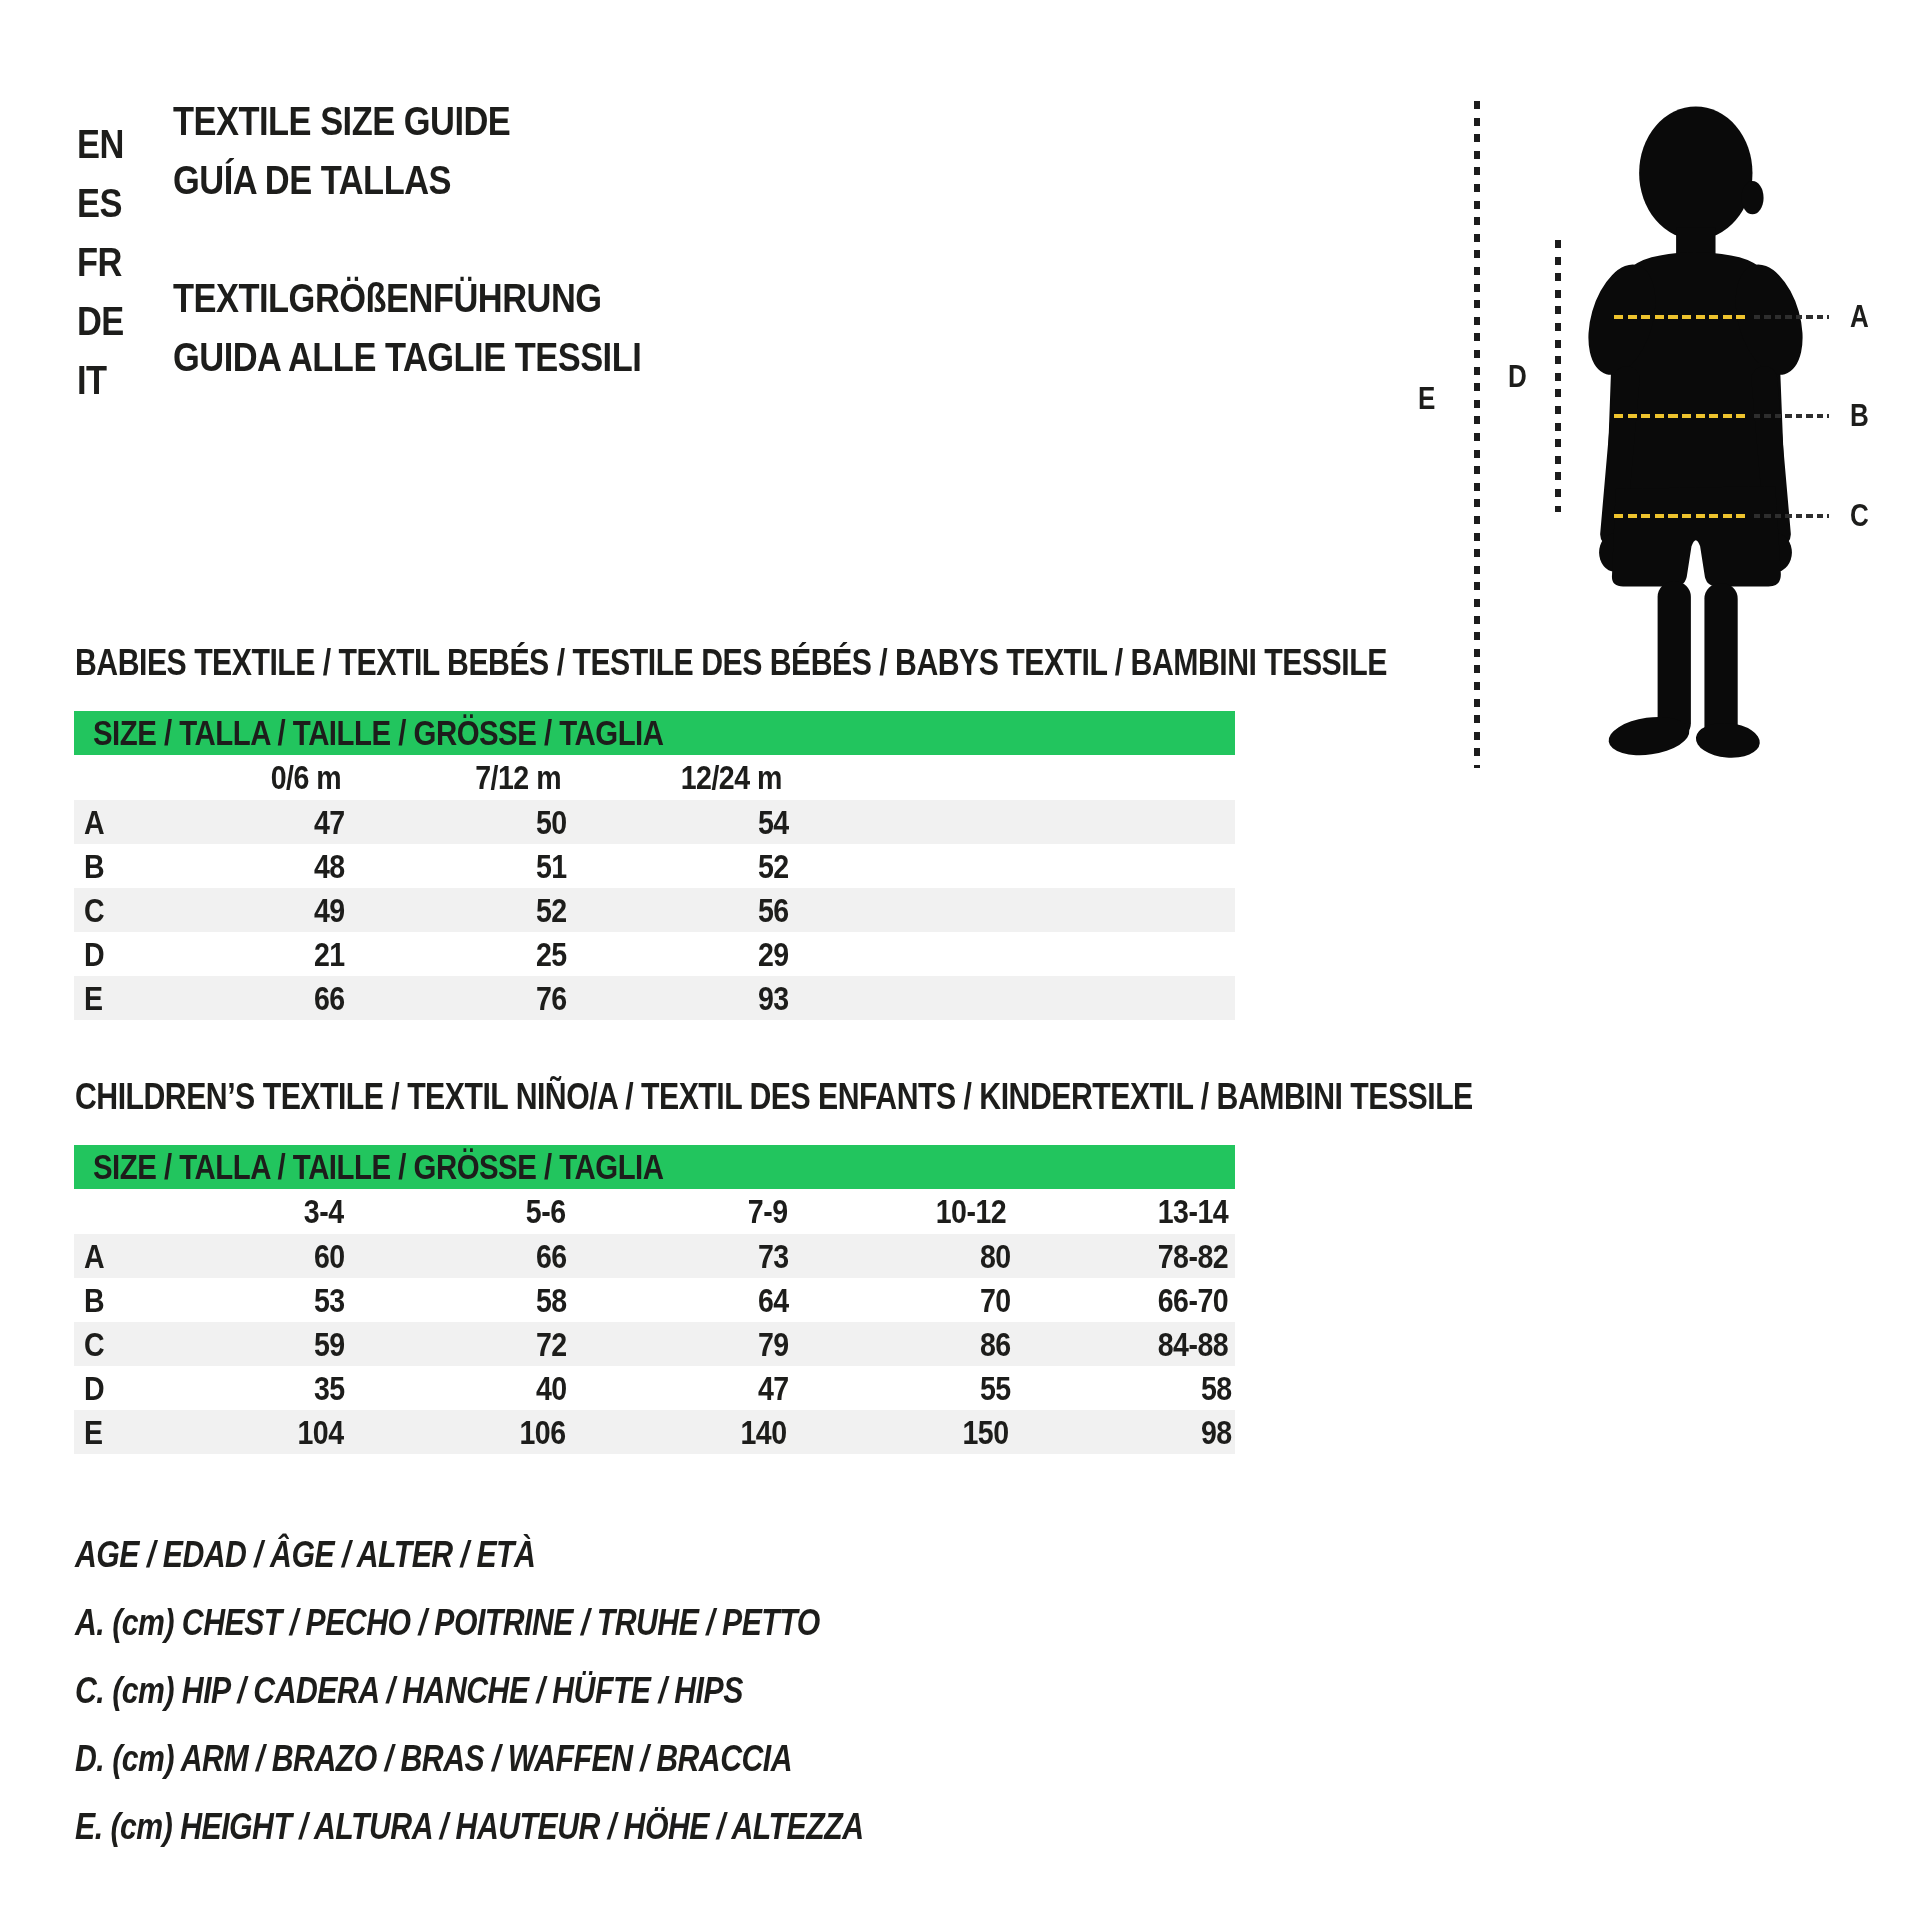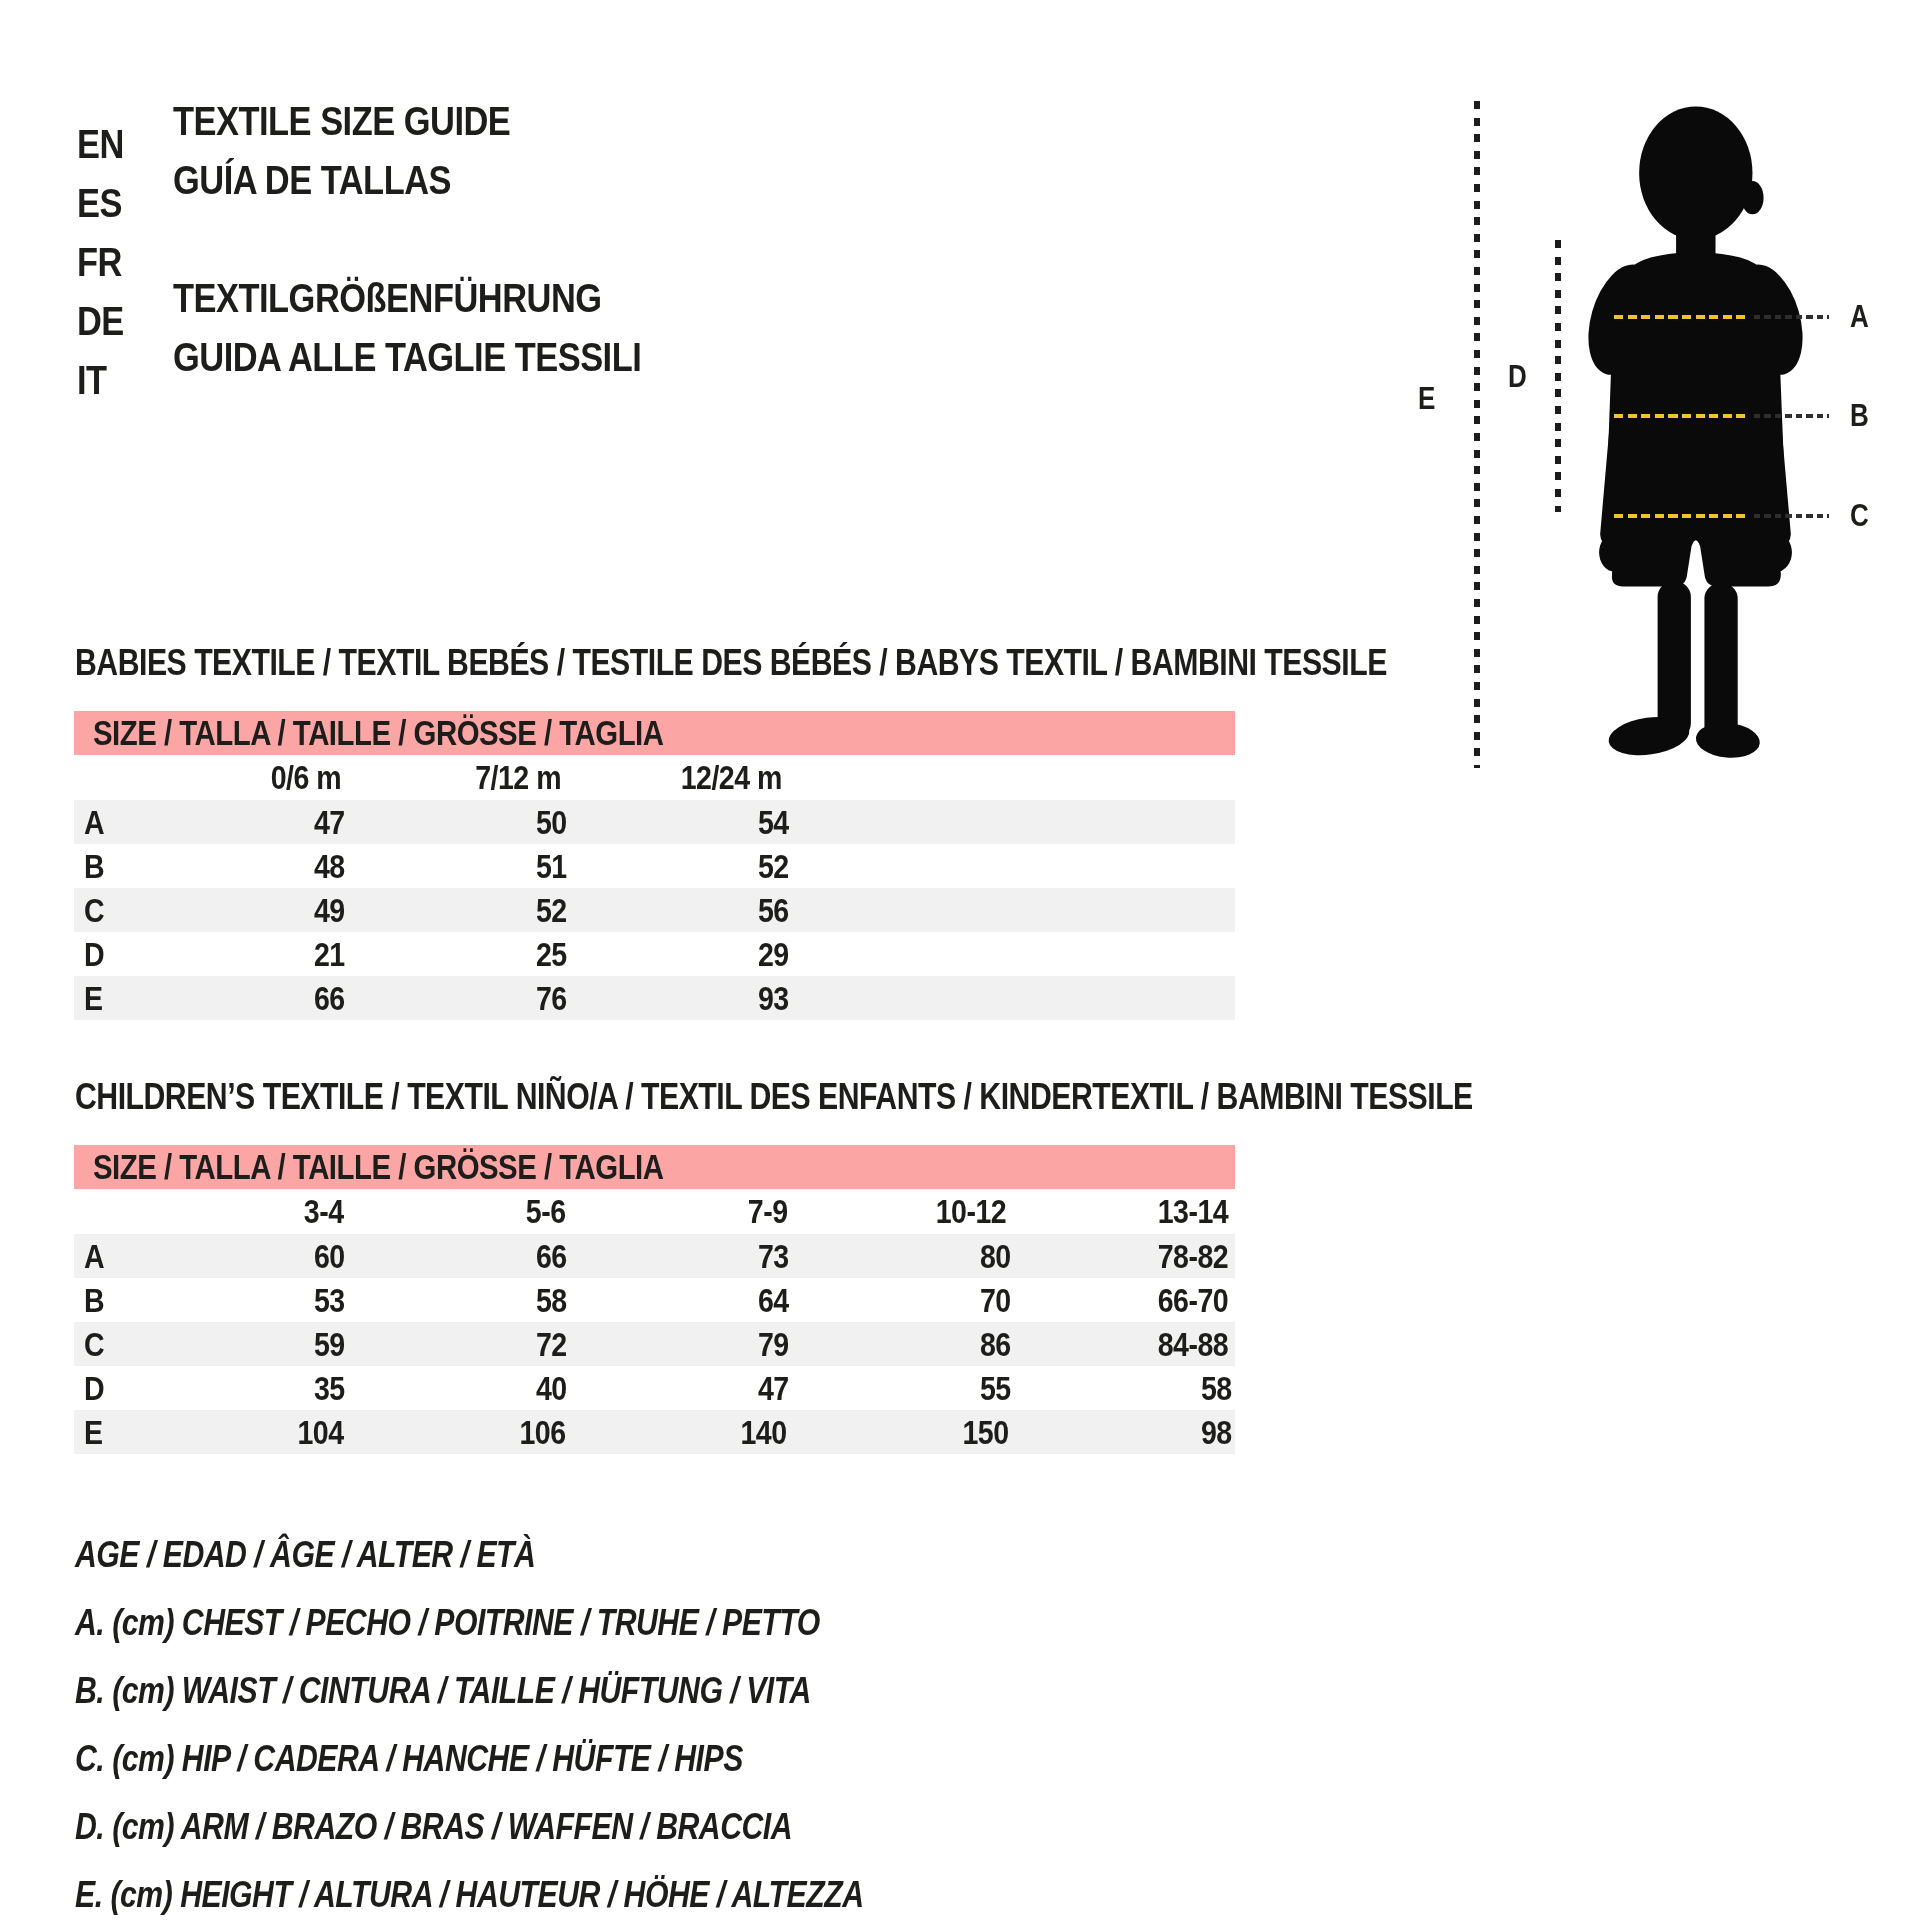--- a/index.html
+++ b/index.html
@@ -18,21 +18,21 @@
 
   
   .sec-title { position:absolute; left:75px; margin:0; font-size:36px; font-weight:bold; }
   #babies-title { top:642px; }
   #children-title { top:1076px; }
 
   
   .size-table { position:absolute; left:74px; width:1161px; }
   #babies-table { top:711px; }
   #children-table { top:1145px; }
-  .size-bar { height:44px; background:#fca5a5; display:flex; align-items:center; padding-left:18.5px; box-sizing:border-box; font-size:35px; }
+  .size-bar { height:44px; background:#22c55e; display:flex; align-items:center; padding-left:18.5px; box-sizing:border-box; font-size:35px; }
   .month-row, .data-row { display:grid; grid-template-columns:52px repeat(5, 1fr); align-items:center; font-size:34px; }
   .month-row { height:45px; }
   .data-row { height:44px; }
   .data-row.striped { background:#f1f1f1; }
   .row-label { padding-left:10px; }
   .cell { text-align:right; }
 
   
   #legend { position:absolute; left:75px; top:1521px; }
   .legend-line { height:68px; display:flex; align-items:center; font-size:36px;font-style:italic; }
@@ -228,23 +228,20 @@
   </div>
 
   <section id="legend">
     <div class="legend-line">
         <span class="cond">AGE / EDAD / ÂGE / ALTER / ETÀ</span>
       </div>
     <div class="legend-line">
         <span class="cond">A. (cm) CHEST / PECHO / POITRINE / TRUHE / PETTO</span>
       </div>
     <div class="legend-line">
-        <span class="cond">B. (cm) WAIST / CINTURA / TAILLE / HÜFTUNG / VITA</span>
-      </div>
-    <div class="legend-line">
         <span class="cond">C. (cm) HIP / CADERA / HANCHE / HÜFTE / HIPS</span>
       </div>
     <div class="legend-line">
         <span class="cond">D. (cm) ARM / BRAZO / BRAS / WAFFEN / BRACCIA</span>
       </div>
     <div class="legend-line">
         <span class="cond">E. (cm) HEIGHT / ALTURA / HAUTEUR / HÖHE / ALTEZZA</span>
       </div>
   </section>
 

